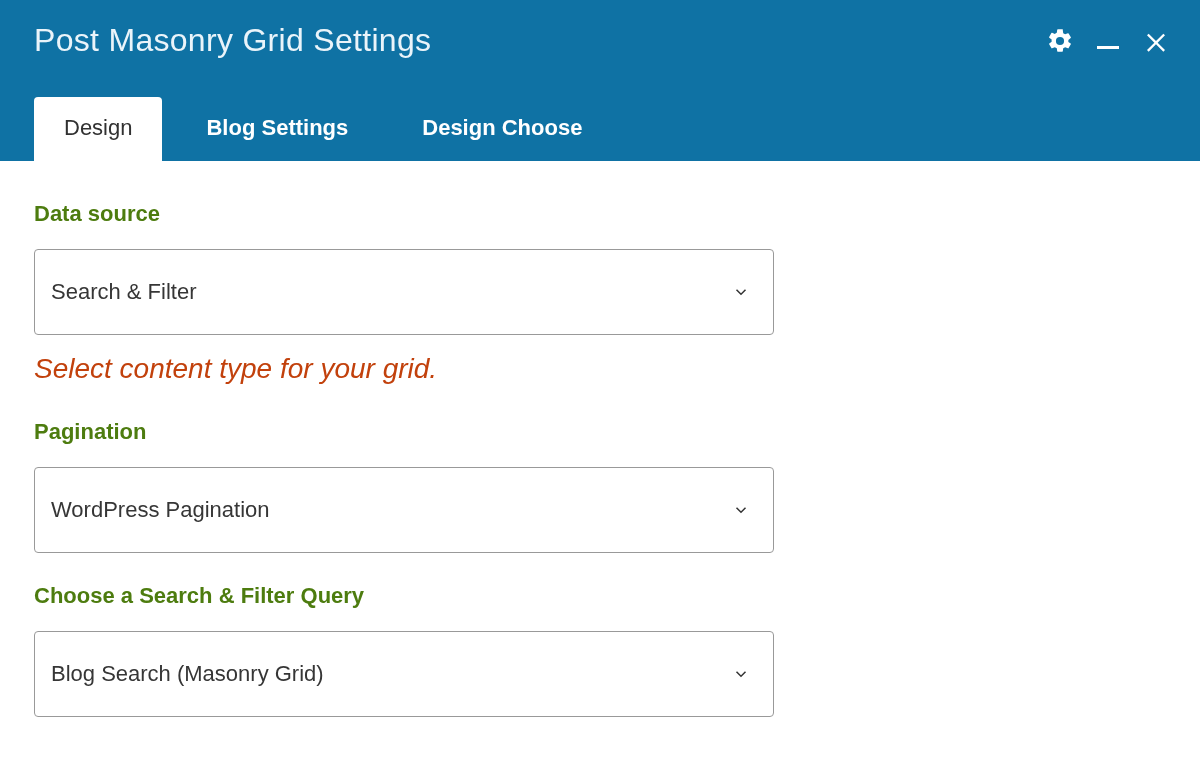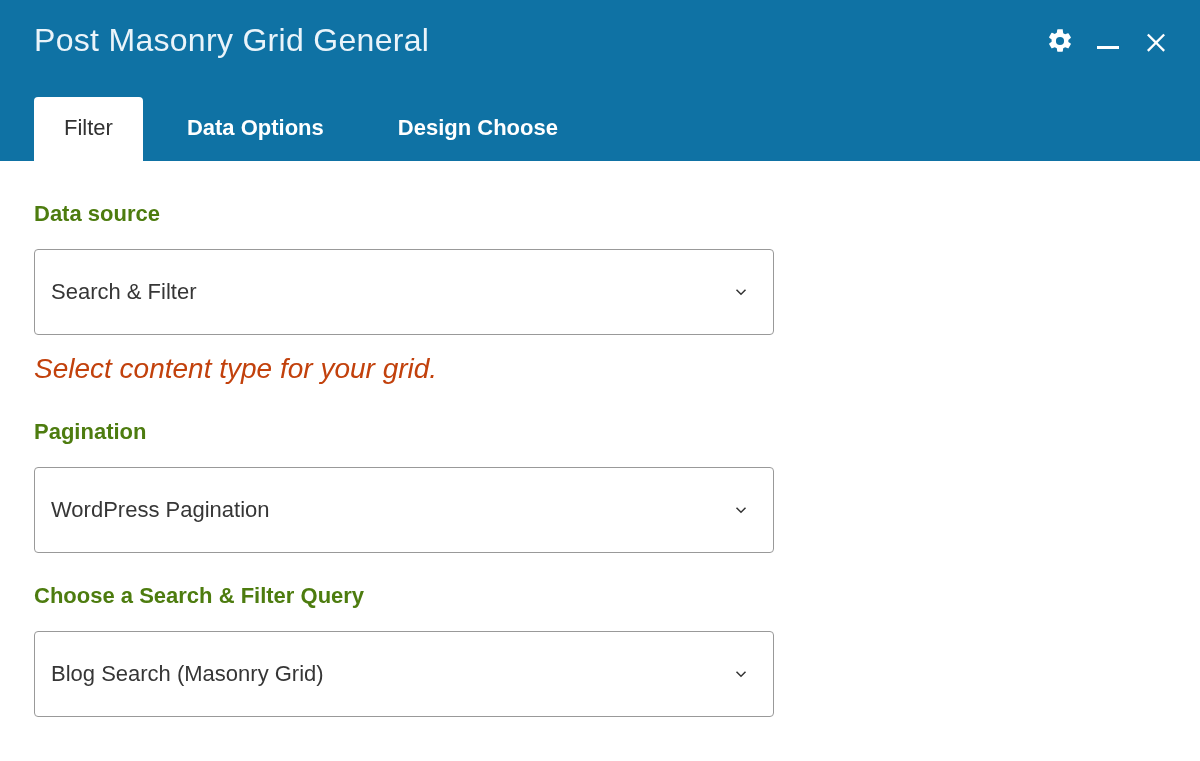--- a/index.html
+++ b/index.html
@@ -139,41 +139,41 @@
     height: 20px;
   }
 </style>
 </head>
 <body>
 
 <div class="modal">
 
   <div class="header">
     <div class="header-top">
-      <div class="title">Post Masonry Grid General</div>
+      <div class="title">Post Masonry Grid Settings</div>
       <div class="header-icons">
         <span class="hicon">
           <svg viewBox="0 0 24 24">
               <path d="M19.14,12.94a7.14,7.14,0,0,0,.05-.94,7.14,7.14,0,0,0-.05-.94l2.03-1.58a.5.5,0,0,0,.12-.63l-1.92-3.32a.5.5,0,0,0-.6-.22l-2.39.96a7,7,0,0,0-1.62-.94l-.36-2.54A.5.5,0,0,0,13.91,2H10.09a.5.5,0,0,0-.49.42L9.24,4.96a7,7,0,0,0-1.62.94l-2.39-.96a.5.5,0,0,0-.6.22L2.71,8.48a.5.5,0,0,0,.12.63l2.03,1.58a7.14,7.14,0,0,0-.05.94,7.14,7.14,0,0,0,.05.94L2.83,14.15a.5.5,0,0,0-.12.63l1.92,3.32a.5.5,0,0,0,.6.22l2.39-.96a7,7,0,0,0,1.62.94l.36,2.54a.5.5,0,0,0,.49.42h3.82a.5.5,0,0,0,.49-.42l.36-2.54a7,7,0,0,0,1.62-.94l2.39.96a.5.5,0,0,0,.6-.22l1.92-3.32a.5.5,0,0,0-.12-.63ZM12,15.5A3.5,3.5,0,1,1,15.5,12,3.5,3.5,0,0,1,12,15.5Z"></path>
             </svg>
         </span>
         <span class="hicon">
           <span class="minimize-line"></span>
         </span>
         <span class="hicon">
           <svg viewBox="0 0 24 24">
               <path d="M18.3 5.71 12 12.01l-6.3-6.3L4.29 7.12l6.3 6.3-6.3 6.3 1.41 1.41 6.3-6.3 6.3 6.3 1.41-1.41-6.3-6.3 6.3-6.3z"></path>
             </svg>
         </span>
       </div>
     </div>
 
     <div class="tabs-row">
-      <div class="tab active">Filter</div>
-      <div class="tab">Data Options</div>
+      <div class="tab active">Design</div>
+      <div class="tab">Blog Settings</div>
       <div class="tab">Design Choose</div>
     </div>
   </div>
 
   <div class="content-wrapper">
     <div class="content">
 
       <div class="form-group">
         <label class="form-label">Data source</label>
         <div class="select-box">

